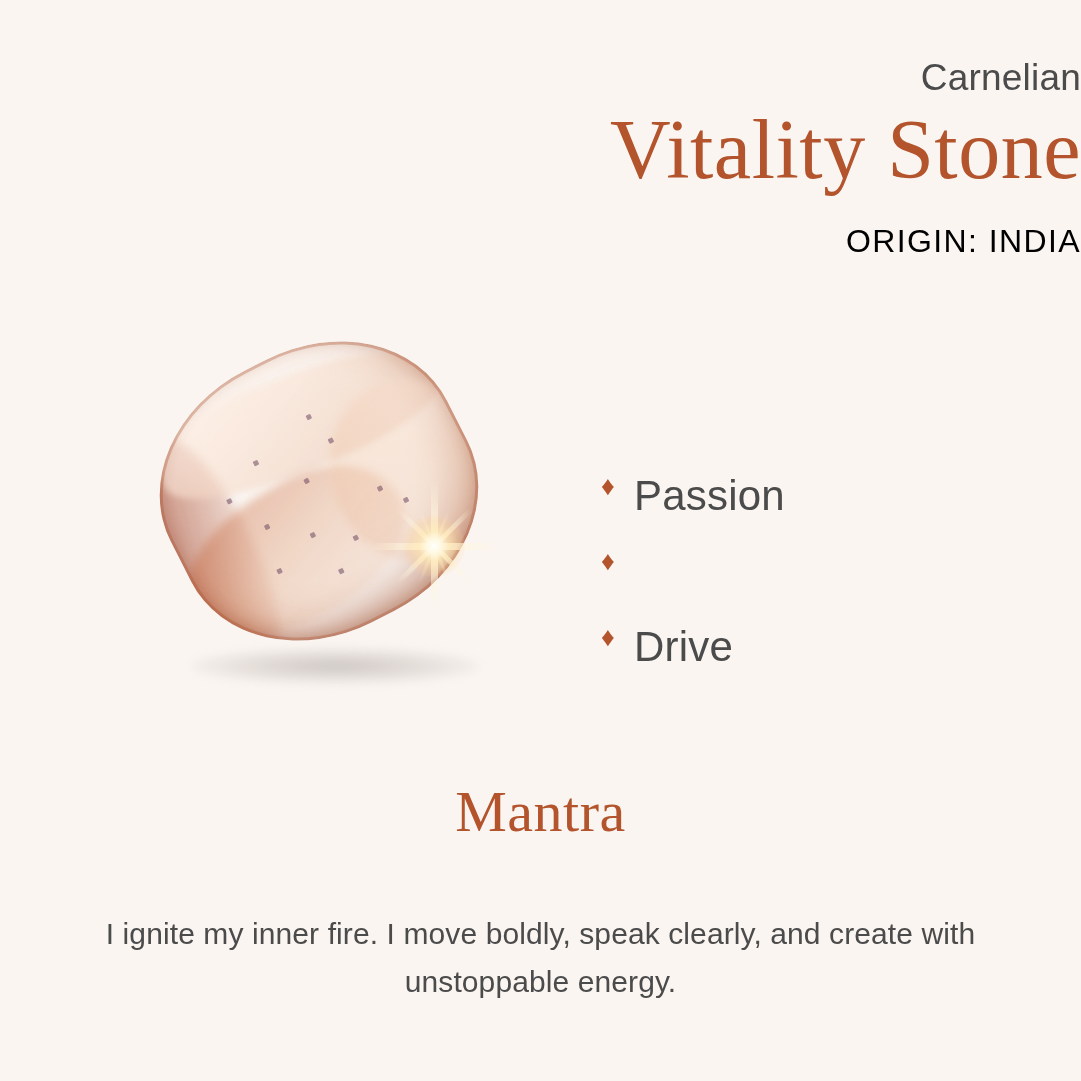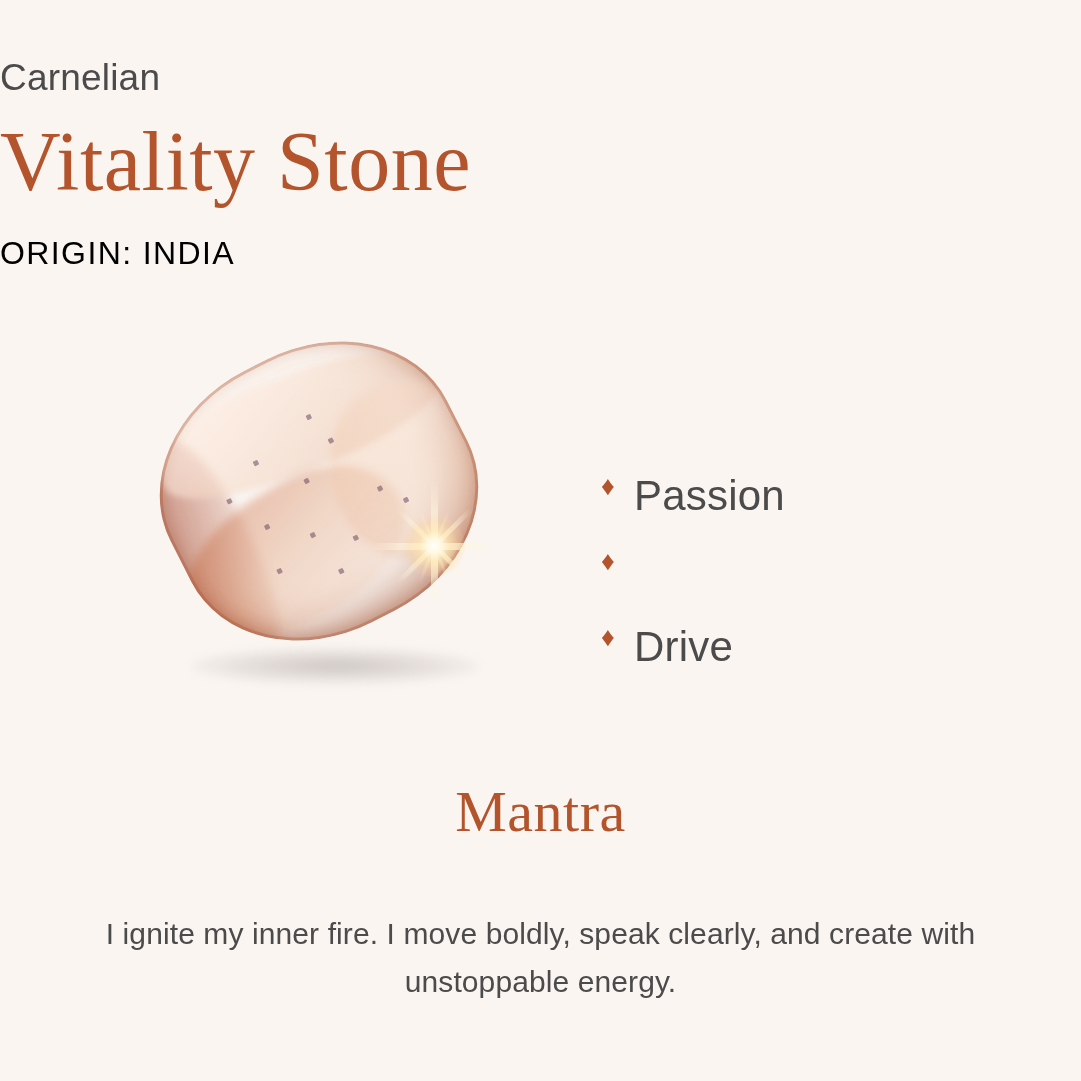--- a/index.html
+++ b/index.html
@@ -22,37 +22,37 @@
     background: #faf5f1;
     box-sizing: border-box;
   }
 
   
   .header {
     position: absolute;
     top: 58px;
     left: 0;
     width: 1081px;
-    text-align: left;
+    text-align: right;
   }
   .eyebrow {
     font-family: "Liberation Sans", sans-serif;
     font-size: 37px;
     font-weight: 300;
     letter-spacing: 0.2px;
     color: #4b4b4b;
     line-height: 1.1;
   }
   .title {
     font-family: "Liberation Serif", "DejaVu Serif", serif;
     font-size: 84px;
     font-weight: 400;
     color: #b3542c;
     line-height: 1.12;
-    margin-top: 16px;
+    margin-top: 4px;
     letter-spacing: 0.5px;
   }
   .origin {
     font-family: "Liberation Sans", sans-serif;
     font-size: 32px;
     font-weight: 300;
     letter-spacing: 1.4px;
     color: #000000;
     margin-top: 26px;
   }

